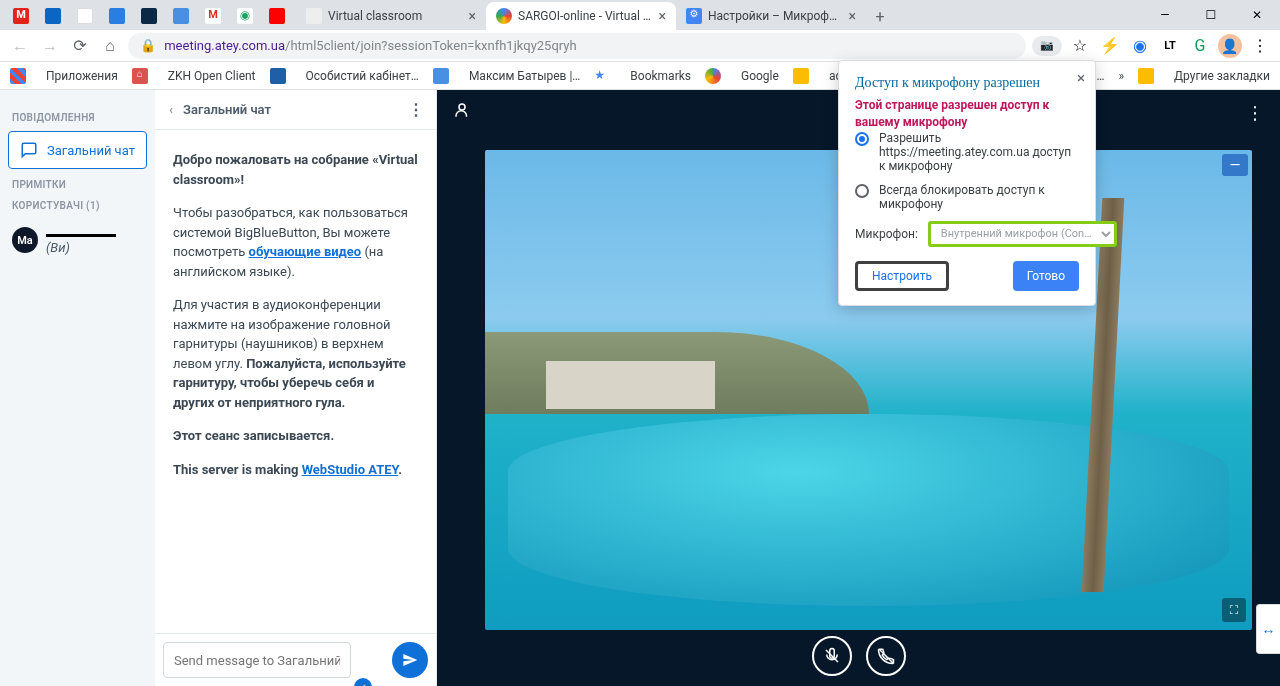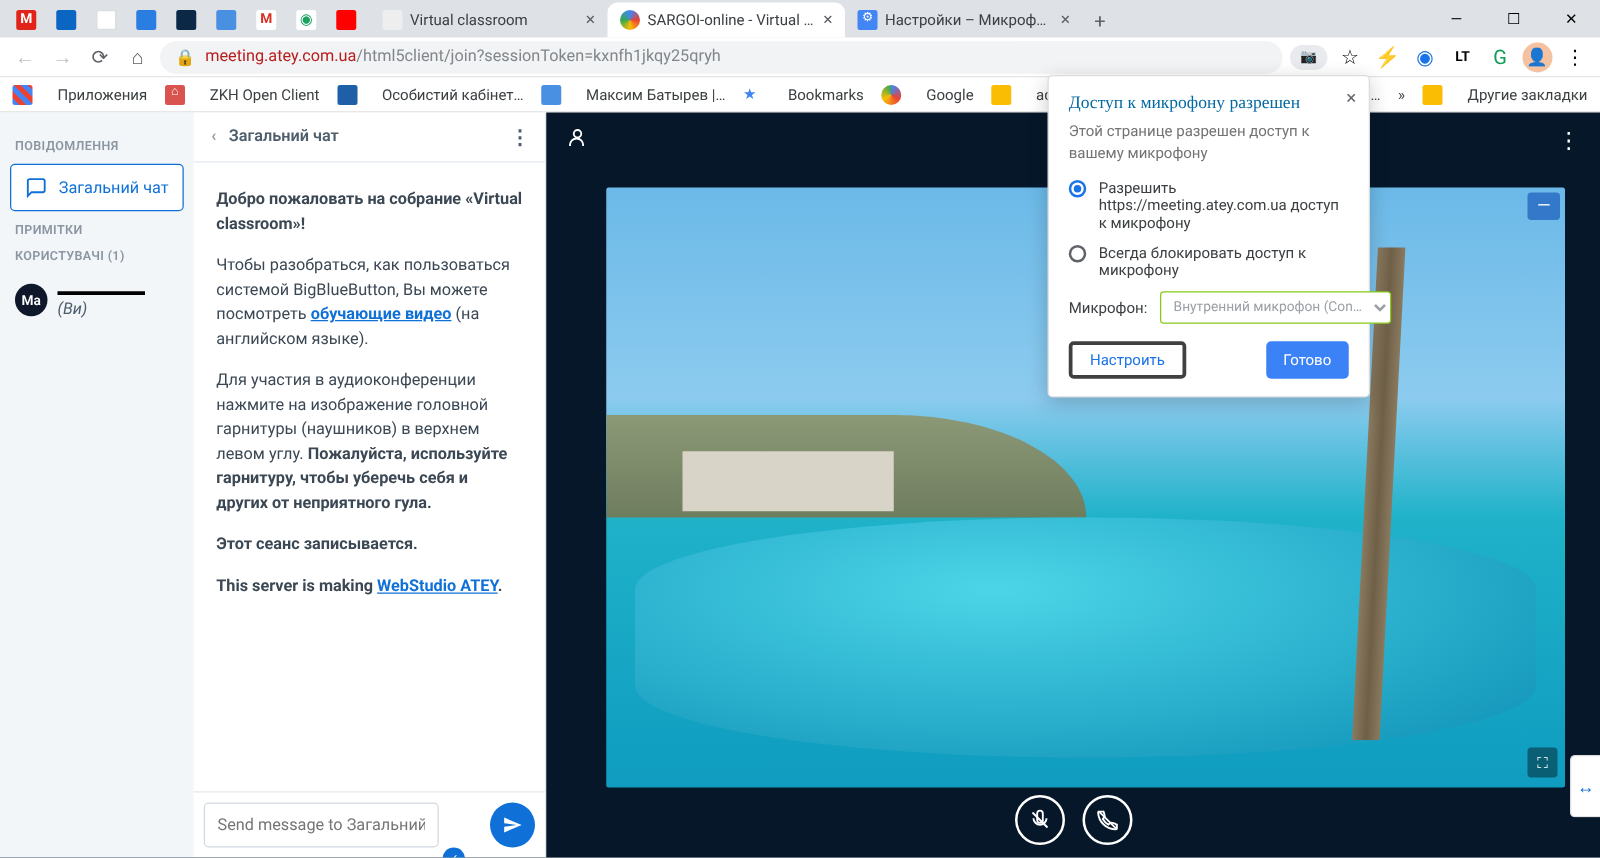--- a/index.html
+++ b/index.html
@@ -16,21 +16,21 @@
 .tab .close { margin-left: 6px; color: #5f6368; font-size: 14px; }
 .winctrl { position: absolute; right: 0; top: 0; display: flex; }
 .winbtn { width: 46px; height: 30px; display: flex; align-items: center; justify-content: center; color: #000; font-size: 12px; }
 .addtab { width: 28px; height: 28px; display: flex; align-items: center; justify-content: center; color: #5f6368; font-size: 16px; }
 
 .addrbar { height: 32px; background: #fff; display: flex; align-items: center; padding: 0 8px; gap: 6px; border-bottom: 1px solid #e0e0e0; }
 .navarrow { width: 24px; height: 24px; display: flex; align-items: center; justify-content: center; color: #5f6368; border-radius: 50%; }
 .navarrow.disabled { color: #bdc1c6; }
 .urlbox { flex: 1; height: 26px; background: #f1f3f4; border-radius: 13px; display: flex; align-items: center; padding: 0 12px; font-size: 13px; color: #202124; }
 .urlbox .lock { margin-right: 8px; color: #5f6368; }
-.urlbox .domain { color: #b91c1c; }
+.urlbox .domain { color: #4c1d95; }
 .urlbox .path { color: #80868b; }
 .exticon { width: 24px; height: 24px; display: flex; align-items: center; justify-content: center; }
 .camicon { width: 30px; height: 20px; background: #e8eaed; border-radius: 10px; display: flex; align-items: center; justify-content: center; font-size: 11px; }
 .avatar { width: 24px; height: 24px; border-radius: 50%; background: #f4c2a0; display: flex; align-items: center; justify-content: center; font-size: 14px; }
 
 .bookbar { height: 28px; background: #fff; display: flex; align-items: center; padding: 0 10px; gap: 14px; font-size: 12px; color: #3c4043; border-bottom: 1px solid #e0e0e0; }
 .bookitem { display: flex; align-items: center; gap: 20px; white-space: nowrap; }
 .bookicon { width: 16px; height: 16px; border-radius: 2px; flex-shrink: 0; }
 .bookmore { margin-left: auto; display: flex; align-items: center; gap: 14px; }
 
@@ -71,27 +71,27 @@
 .bldg { position:absolute; left:8%; top:44%; width:22%; height:10%; background:#d9d4c8; }
 .minimize { position: absolute; top: 64px; right: 32px; width: 26px; height: 22px; background: #3478c9; border-radius: 3px; color:#fff; display:flex; align-items:center; justify-content:center; font-size:14px; }
 .fullscreen { position: absolute; bottom: 64px; right: 34px; width: 24px; height: 24px; background: rgba(0,0,0,.4); border-radius: 3px; color:#fff; display:flex; align-items:center; justify-content:center; font-size:12px; }
 .ctrlbar { position: absolute; bottom: 10px; left: 0; right: 0; display: flex; justify-content: center; gap: 14px; }
 .ctrlbtn { width: 40px; height: 40px; border: 2px solid #fff; border-radius: 50%; display: flex; align-items: center; justify-content: center; color: #fff; }
 
 
 .permpop { position: absolute; top: 60px; right: 184px; width: 258px; background: #fff; border: 1px solid #dadce0; border-radius: 4px; box-shadow: 0 4px 16px rgba(0,0,0,.2); padding: 14px 16px 14px; font-size: 12px; color: #3c4043; z-index: 10; }
 .permpop .pclose { position: absolute; top: 8px; right: 10px; color: #5f6368; font-size: 15px; }
 .permpop .ptitle { font-size: 14px; color: #0369a1; margin-bottom: 6px; font-family: Liberation Serif, serif; }
-.permpop .psub { color: #737373; margin-bottom: 12px; line-height: 1.4; }
+.permpop .psub { color: #be185d; line-height: 1.4; font-weight: bold; }
 .permpop .pradio { display: flex; align-items: flex-start; gap: 10px; margin-bottom: 10px; }
 .permpop .radiodot { width: 14px; height: 14px; border-radius: 50%; border: 2px solid #1a73e8; flex-shrink:0; margin-top:1px; position:relative; }
 .permpop .radiodot.on::after { content:''; position:absolute; inset:2px; background:#1a73e8; border-radius:50%; }
 .permpop .radiodot.off { border-color:#5f6368; }
 .permpop .selrow { display: flex; align-items: center; gap: 10px; margin: 8px 0 14px; }
-.permpop select { flex:1; height: 26px; border: 1px solid #84cc16; border-radius: 3px; color: #9aa0a6; font-size: 11px; padding: 0 6px; background:#fff; }
+.permpop select { flex:1; height: 26px; border: 3px solid #84cc16; border-radius: 3px; color: #9aa0a6; font-size: 11px; padding: 0 6px; background:#fff; }
 .permpop .pactions { display: flex; justify-content: space-between; }
 .permpop .pbtn { height: 30px; padding: 0 14px; border-radius: 4px; font-size: 12px; display: flex; align-items: center; }
 .permpop .pbtn.sec { border: 3px solid #404040; color: #1a73e8; background:#fff; }
 .permpop .pbtn.pri { background: #3b82f6; color: #fff; }
 
 .tvicon { position: absolute; right: 0; bottom: 32px; width: 24px; height: 50px; background: #fff; border: 1px solid #ddd; border-right: none; border-radius: 4px 0 0 4px; display:flex; align-items:center; justify-content:center; color:#0f70d7; font-size:14px; }
 </style>
 </head>
 <body>
 

